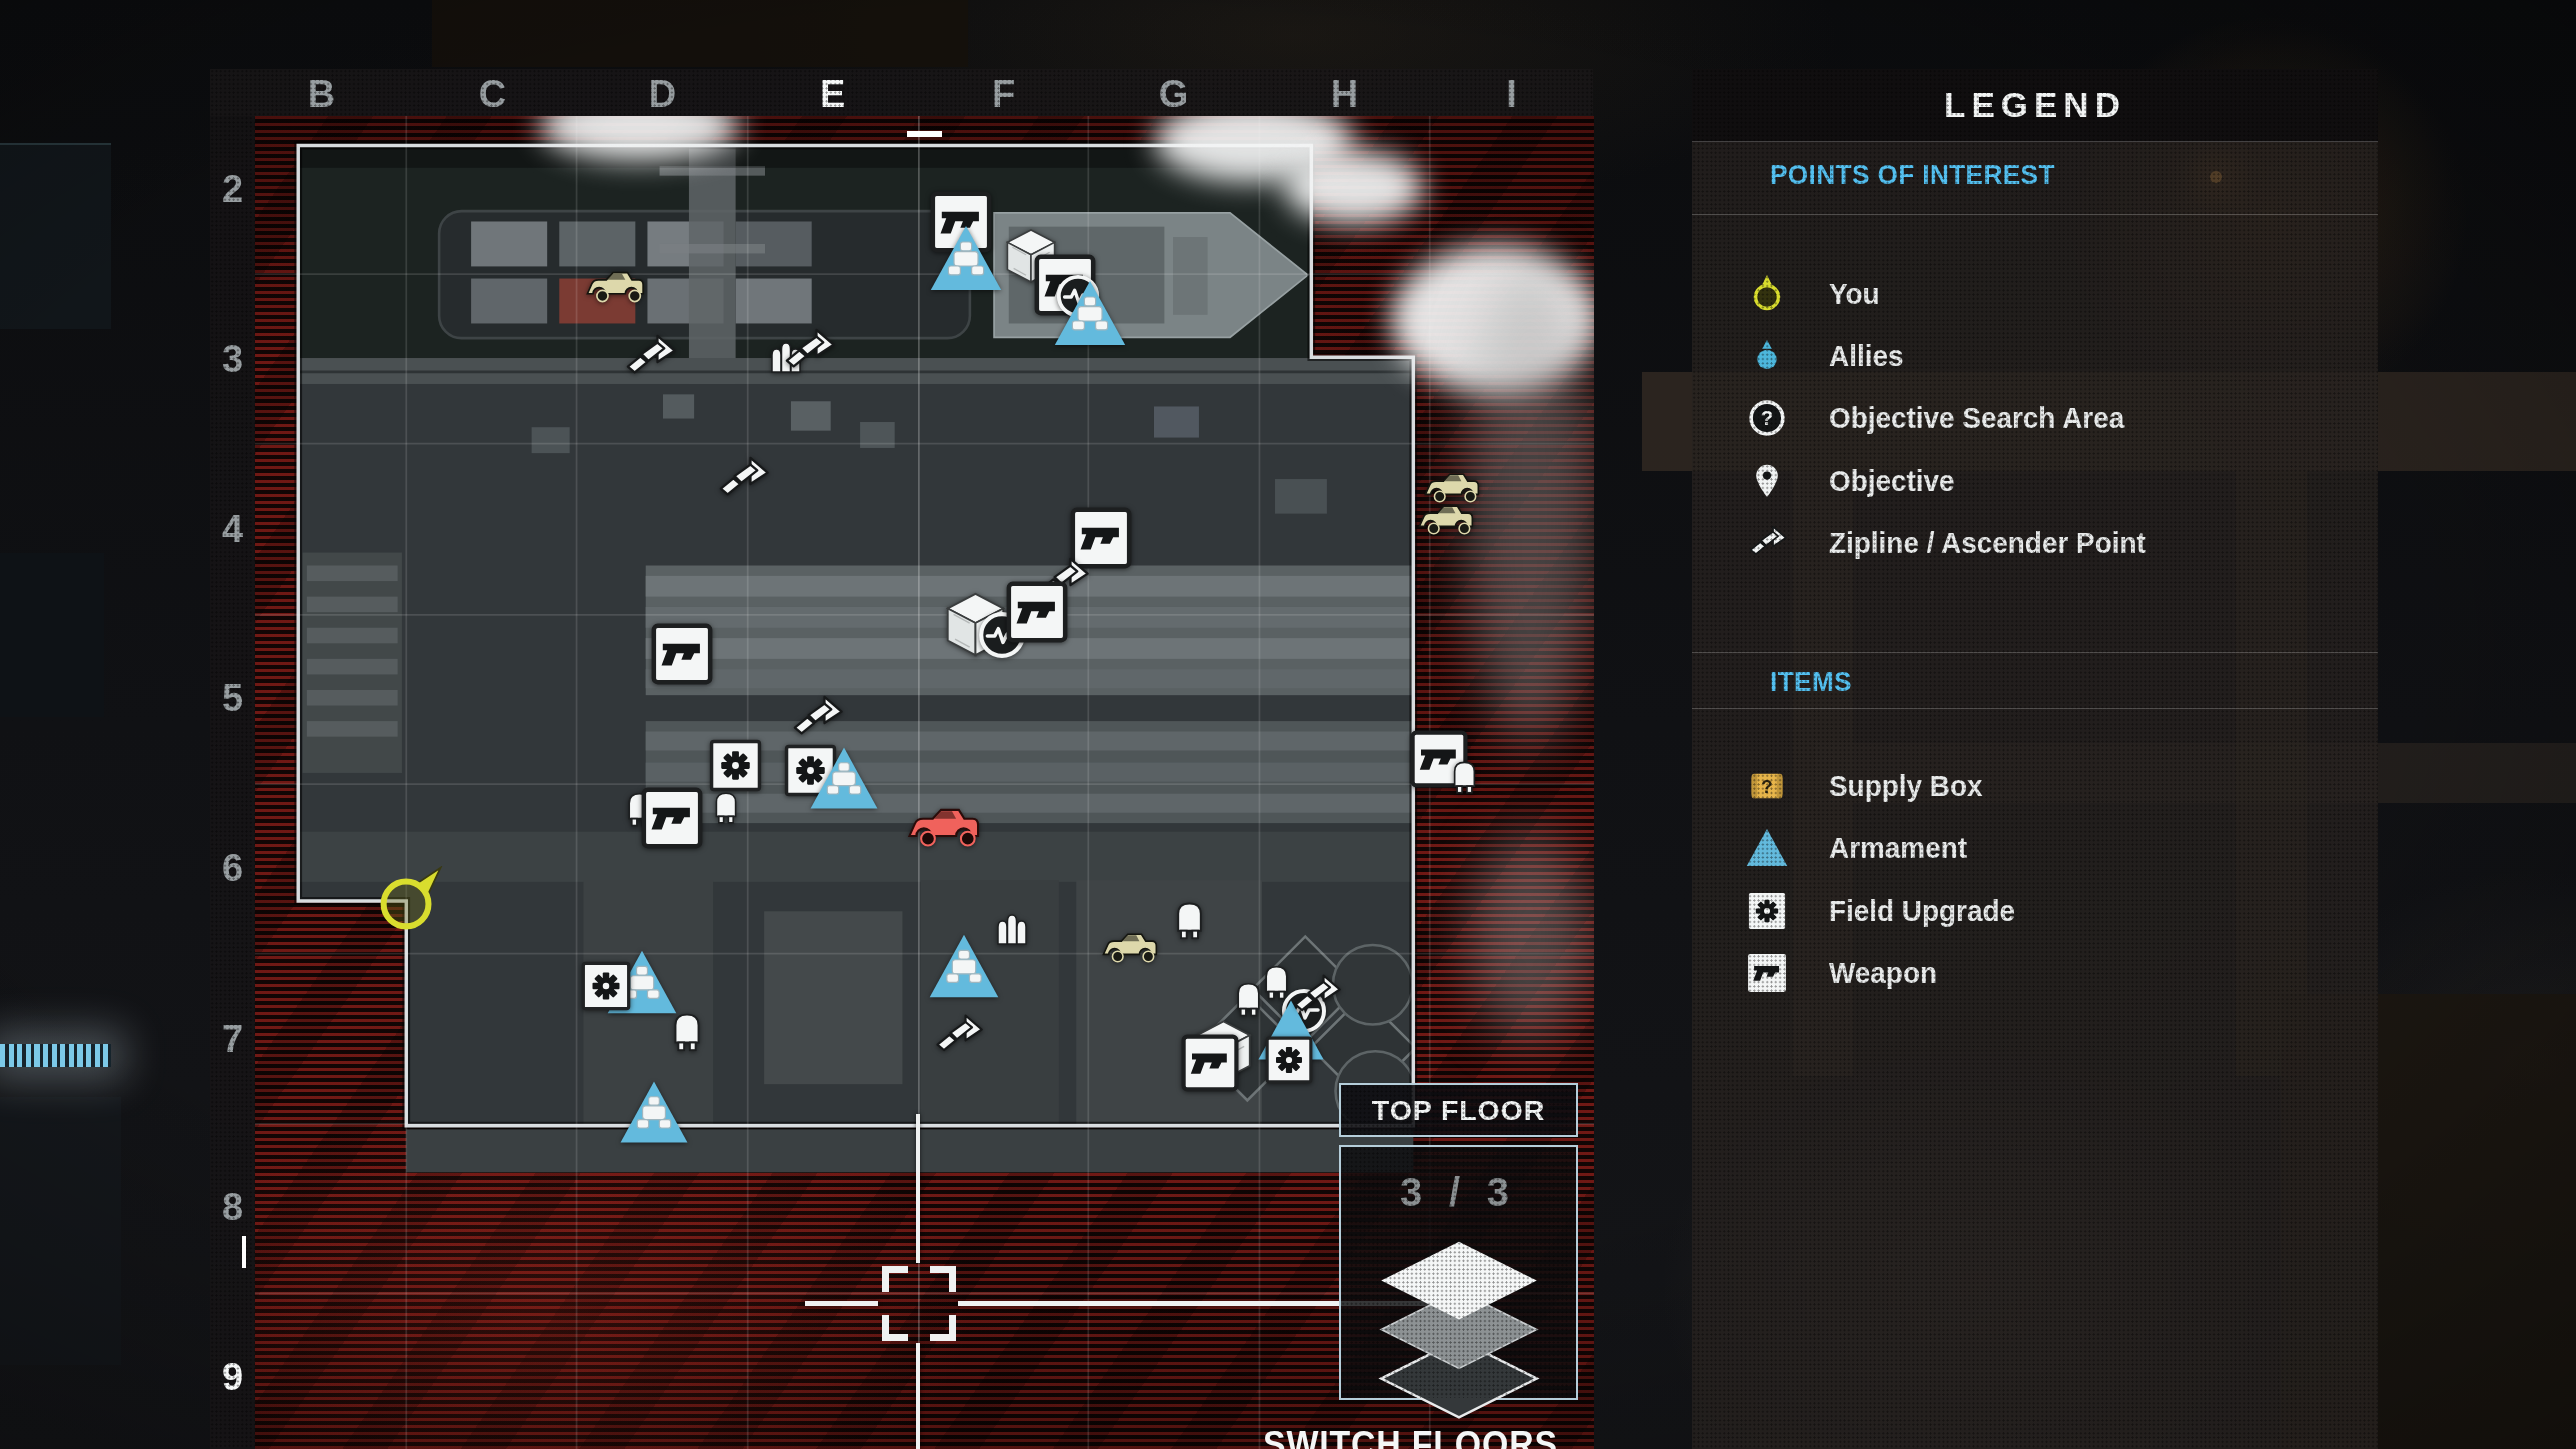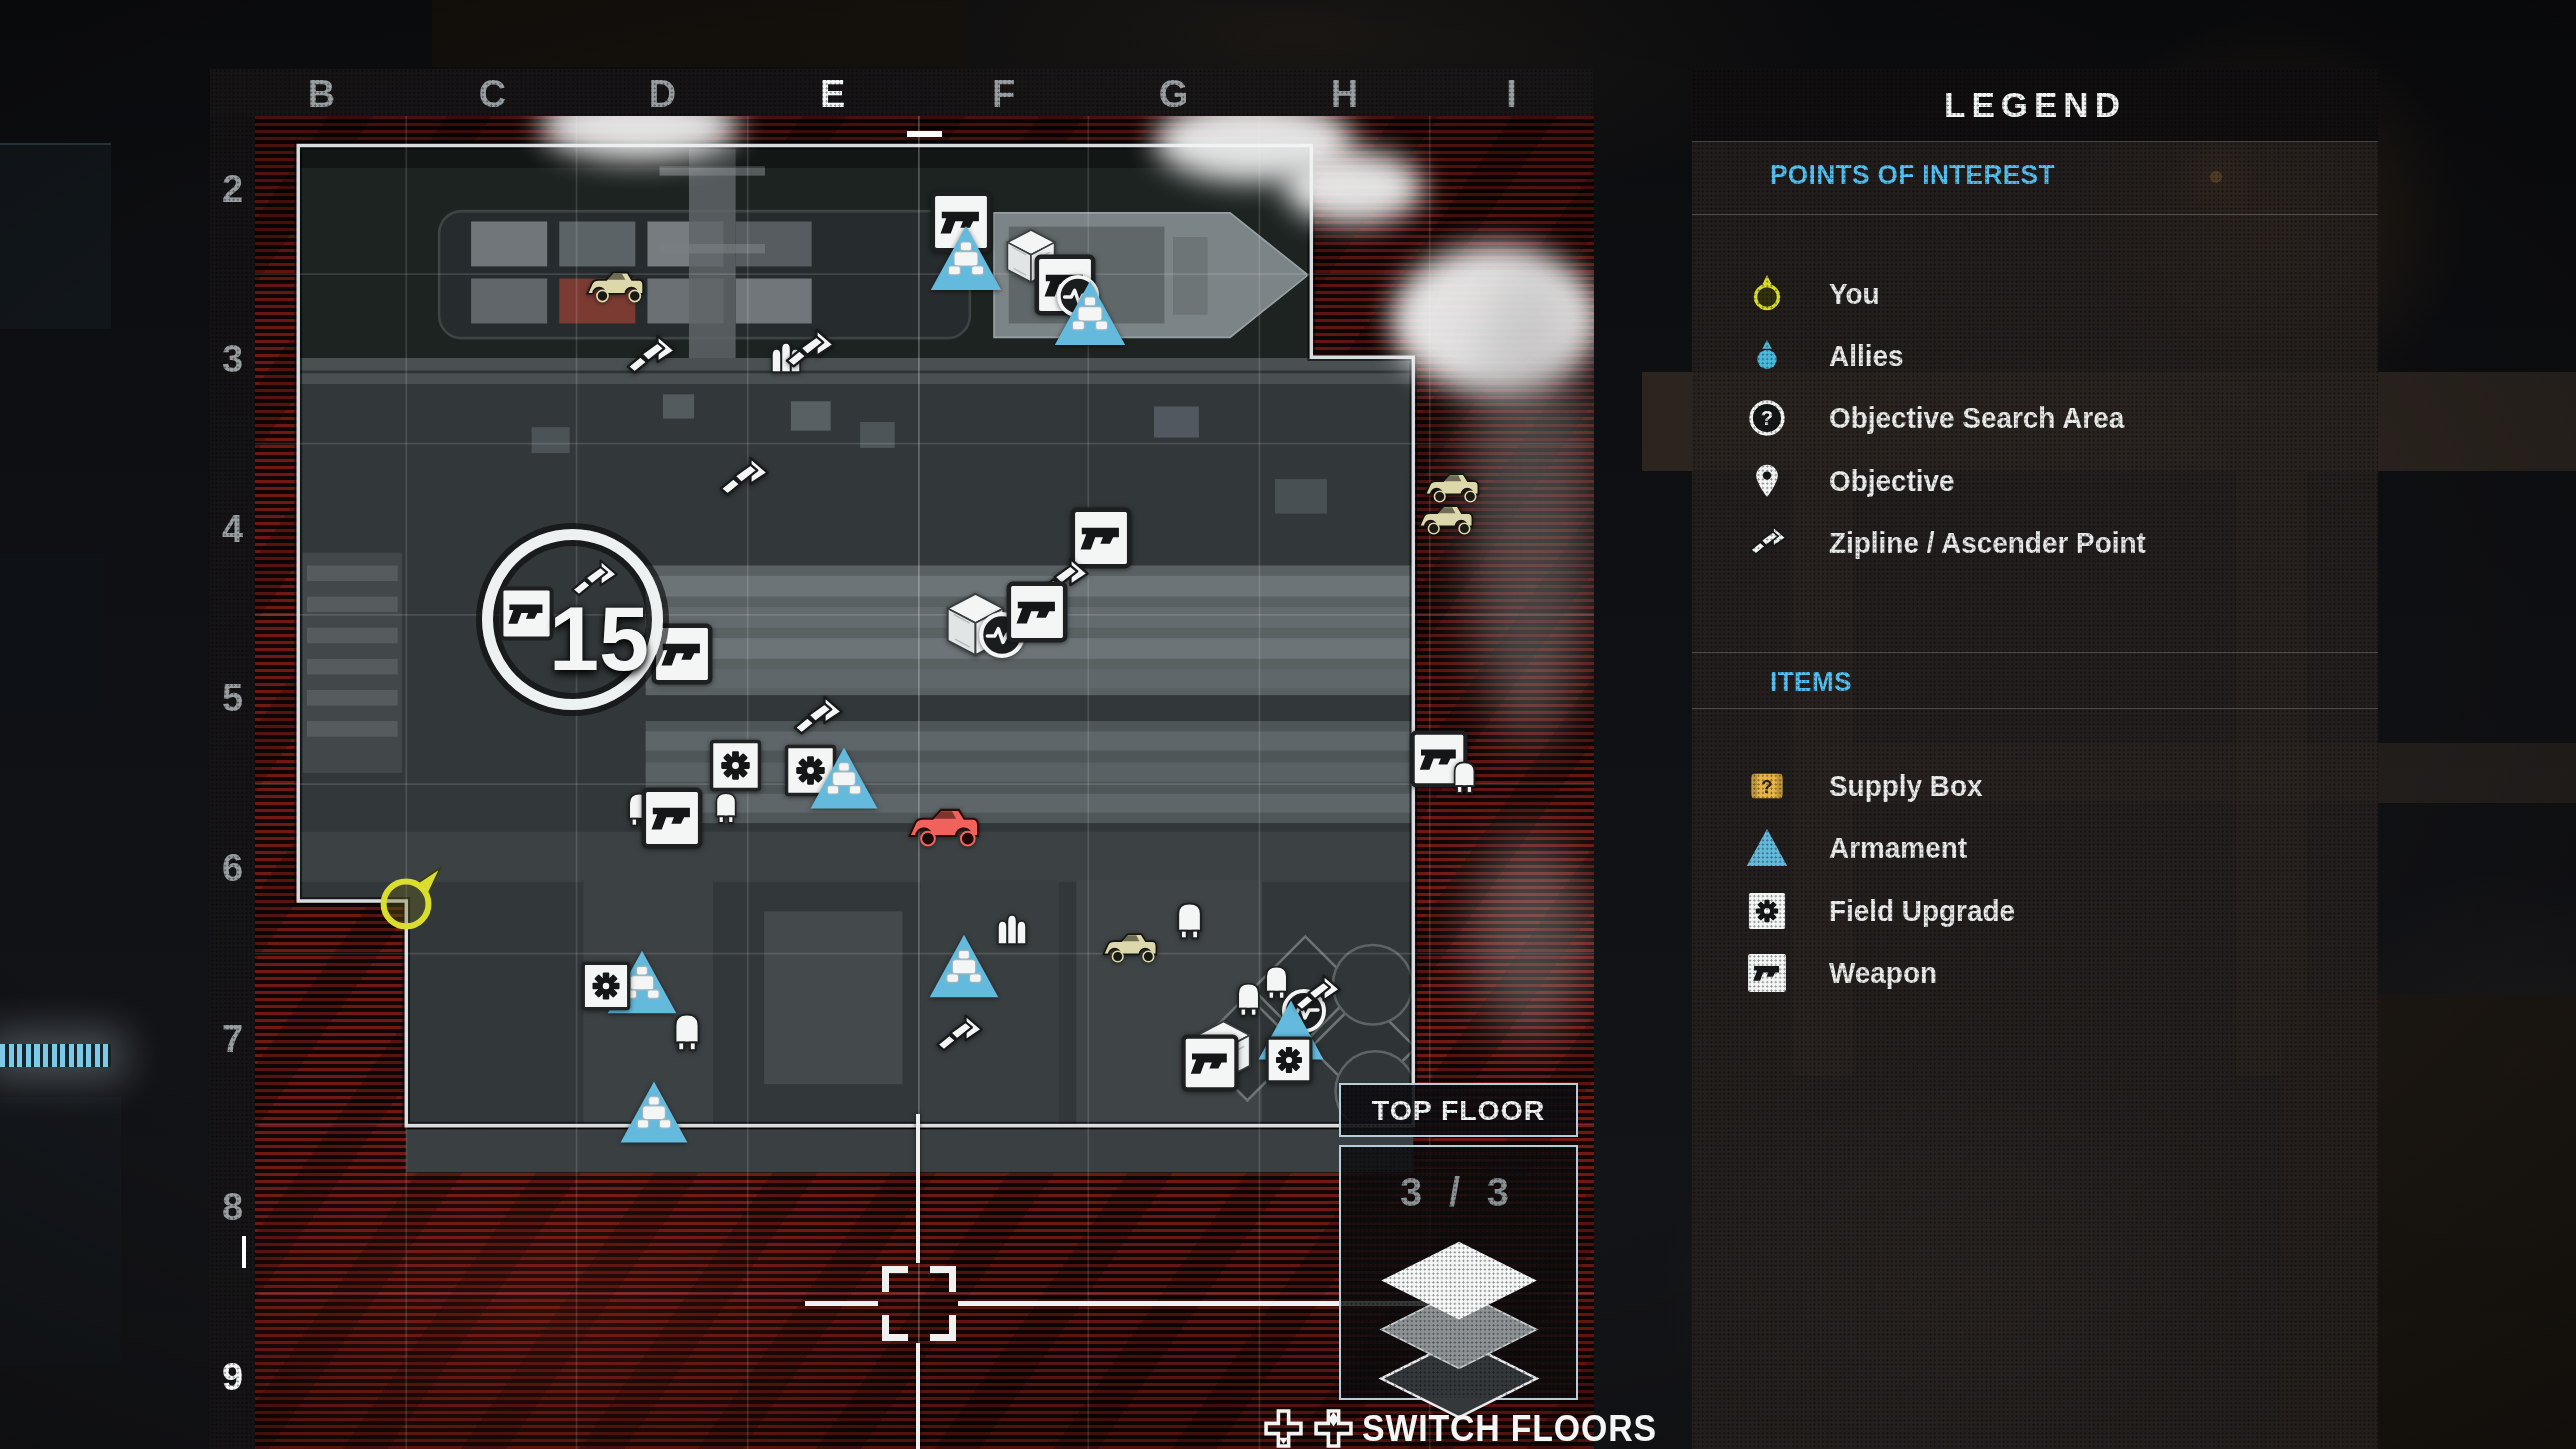--- a/index.html
+++ b/index.html
@@ -101,21 +101,21 @@
   #floor-widget { position:absolute; z-index:4; }
   #top-floor-box { position:absolute; left:1339px; top:1083px; width:239px; height:54px;
     background:rgba(14,14,17,.88); border:2.6px solid rgba(195,222,235,.92);
     display:flex; align-items:center; justify-content:center; }
   #top-floor-label { font-size:28.5px; font-weight:bold; color:#f2f4f4; letter-spacing:0.9px; }
   #floors-box { position:absolute; left:1339px; top:1145px; width:239px; height:255px;
     background:rgba(13,13,15,.82); border:2.6px solid rgba(195,222,235,.92); }
   #floor-value { position:absolute; left:0; top:22.5px; width:100%; text-align:center;
     font-size:40px; font-weight:bold; color:#8c9193; letter-spacing:7.8px; }
   #layers-icon { position:absolute; left:50%; top:93px; transform:translateX(-50%); width:169px; height:147px; }
-  #switch-floors { position:absolute; left:1263px; top:1407px; height:43px; display:flex; align-items:center; gap:8.6px; }
+  #switch-floors { position:absolute; left:1263px; top:1407px; height:43px; display:flex; align-items:center; gap:8.6px;flex-direction:column; }
   #switch-floors svg { width:41px; height:41px; }
   #switch-floors-label { font-size:36px; font-weight:bold; color:#f4f6f6; letter-spacing:0.9px;
     transform:scaleX(.94); transform-origin:left; white-space:nowrap; }
 
   
   #legend-panel { position:absolute; left:1692px; top:69px; width:686px; height:1380px;
     background:rgba(40,34,32,.78); z-index:2; }
   #legend-header { position:absolute; left:0; top:0; width:100%; height:73px;
     background:rgba(15,13,14,.93); border-bottom:0.9px solid rgba(255,255,255,.22);
     display:flex; align-items:center; justify-content:center; }
@@ -695,34 +695,20 @@
           <div class="micon t-vehicle_tan" style="left: 845px; top: 813px; width: 64px; height: 37px;">
             <svg viewBox="0 0 120 70">
               <path d="M6 48 l8 -18 q3 -7 12 -7 h14 l12 -13 h26 l8 13 h12 q8 0 8 9 v16 h-10 a11 11 0 0 0 -22 0 h-36 a11 11 0 0 0 -22 0 h-10 z" fill="#ddd8ab" stroke="#14150f" stroke-width="3"></path>
               <path d="M42 23 l10 -11 h16 l6 11 z" fill="#14150f" opacity=".55"></path>
               <circle cx="33" cy="52" r="10" fill="#191a14" stroke="#ddd8ab" stroke-width="3"></circle>
               <circle cx="91" cy="52" r="10" fill="#191a14" stroke="#ddd8ab" stroke-width="3"></circle>
             </svg>
           </div>
         </div>
 
-      <div id="cluster-15">
-        <div class="c-weapon"><svg viewBox="0 0 100 100">
-              <rect x="6" y="6" width="88" height="88" rx="6" fill="#f4f6f6" stroke="#1d1f20" stroke-width="7"></rect>
-              <path d="M20 34 h58 v15 h-9 l-5 10 h-15 l4-10 h-12 l-7 19 h-16 l9-24 h-7 z" fill="#141617"></path>
-            </svg></div>
-        <div class="c-zip"><svg viewBox="0 0 100 100">
-              <g fill="#f4f6f6" stroke="#17191a" stroke-width="4" stroke-linejoin="round">
-                <polygon points="64,12 94,38 64,58"></polygon>
-                <polygon points="36,44 64,24 76,34 48,56"></polygon>
-                <polygon points="12,66 34,48 46,58 24,76"></polygon>
-              </g>
-            </svg></div>
-        <div id="cluster-count">15</div>
-      </div>
 
       <div id="you-marker">
         <svg viewBox="0 0 80 80">
           <polygon points="46,22 76,2 60,36" fill="#d9dd2e" stroke="#3a3a12" stroke-width="2"></polygon>
           <circle cx="36" cy="44" r="26" fill="rgba(110,110,30,.35)" stroke="#d9dd2e" stroke-width="7"></circle>
         </svg>
       </div>
 
       <div class="xh" id="xh-v1"></div>
       <div class="xh" id="xh-v2"></div>

